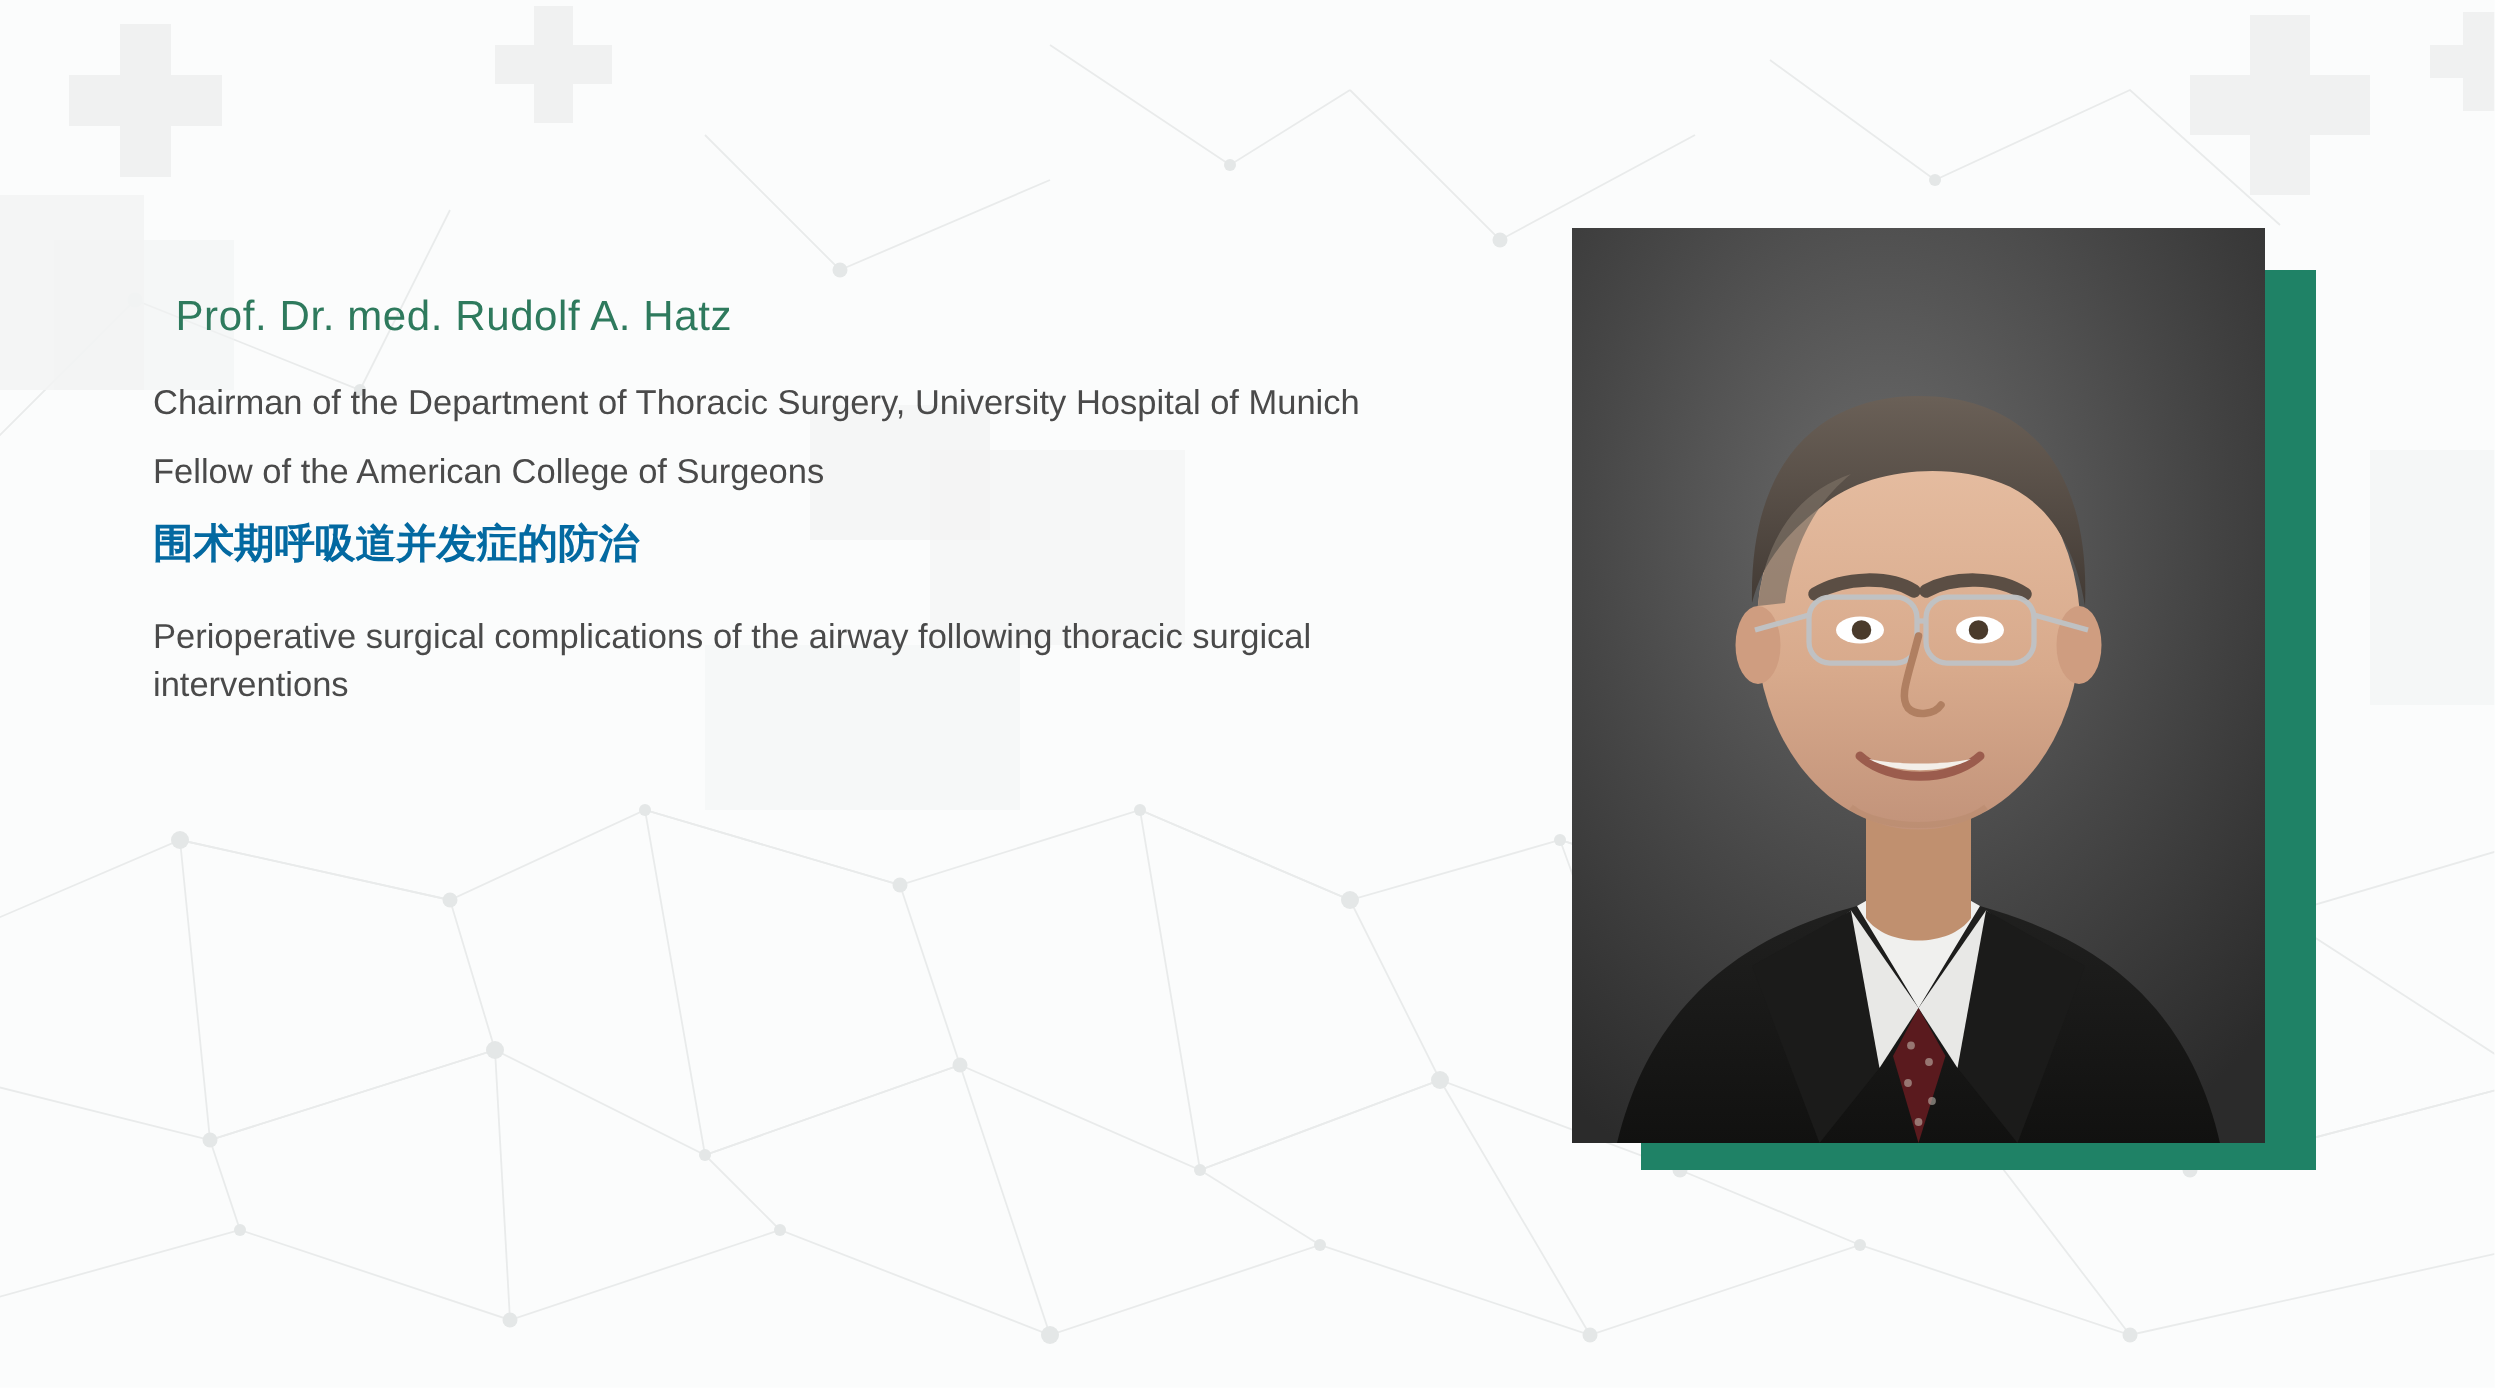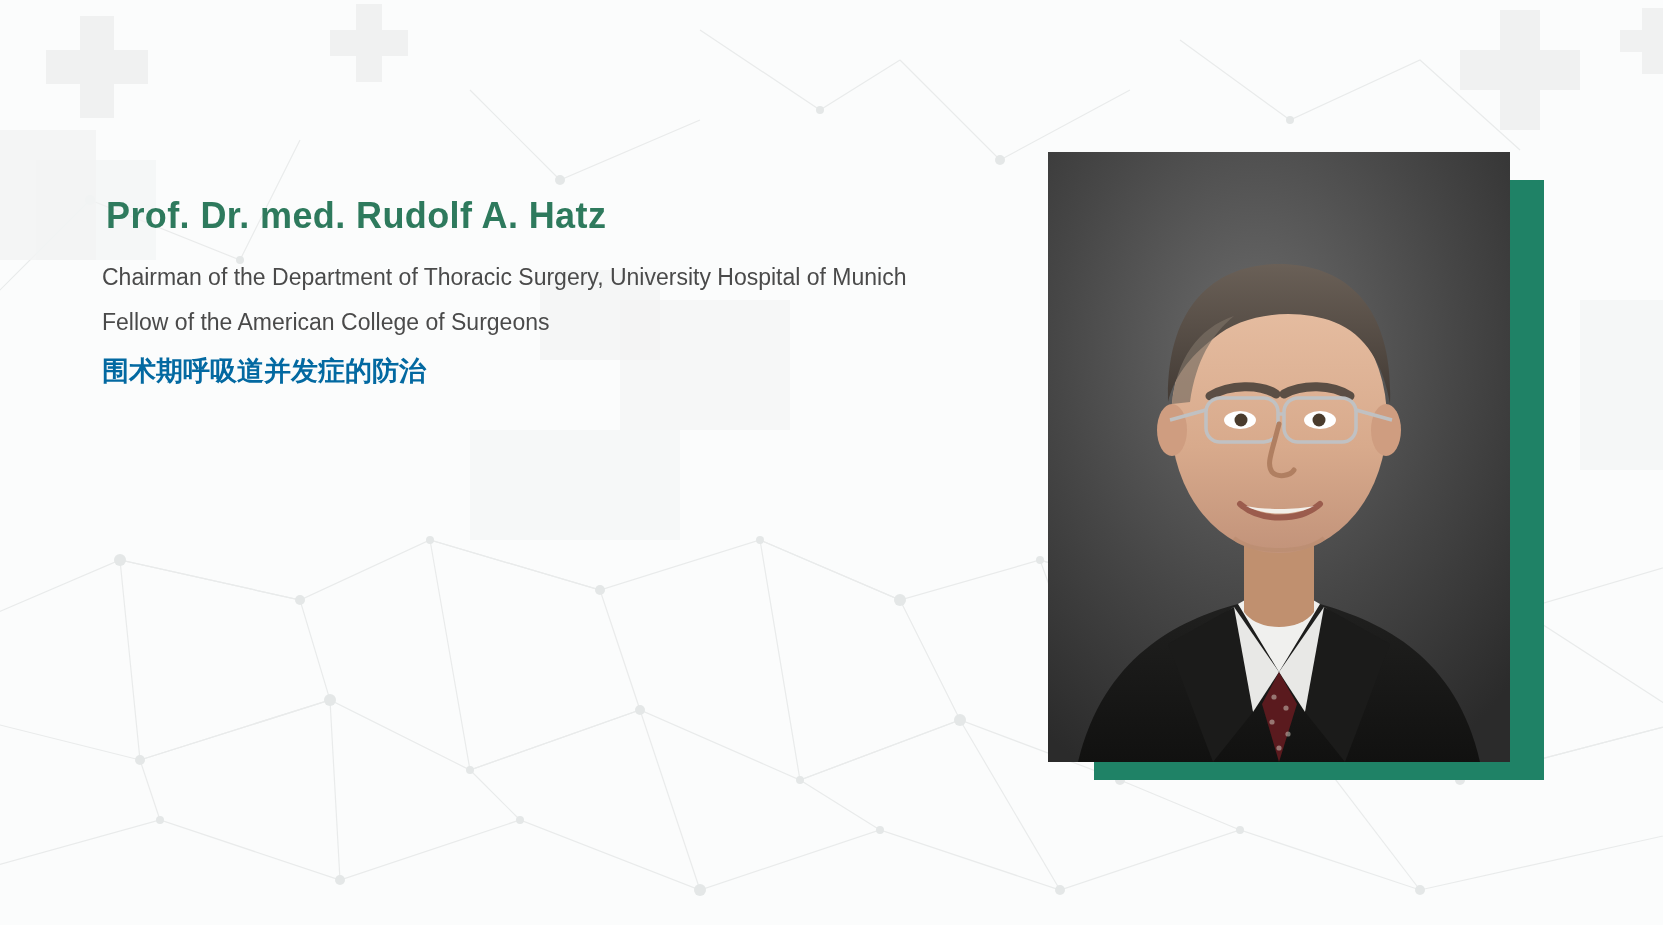--- a/index.html
+++ b/index.html
@@ -43,25 +43,25 @@
 
   
   .content {
     position: absolute;
     left: 102px;
     top: 196px;
     width: 830px;
   }
 
   .speaker-name {
-    font-size: 36px;
-    font-weight: bold;
+    font-size: 28px;
+    font-weight: normal;
     color: #2e7a5d;
     letter-spacing: 0.4px;
-    margin: 0 0 26px 4px;
+    margin: 0 0 26px 15px;
     line-height: 1.1;
   }
 
   .title-cn {
     font-size: 30px;
     font-weight: bold;
     color: #3b3b3b;
     line-height: 1.5;
     margin: 0;
   }
@@ -232,20 +232,21 @@
 
 
 
     <p class="title-en">Chairman of the Department of Thoracic Surgery, University Hospital of Munich</p>
 
     <p class="title-en spaced">Fellow of the American College of Surgeons</p>
 
 
     <p class="topic-cn">围术期呼吸道并发症的防治</p>
 
+    <p class="topic-desc">Perioperative surgical complications of the airway following thoracic surgical interventions</p>
   </div>
 
   <div class="portrait-wrap">
     <div class="accent-block"></div>
     <div class="photo">
       <svg viewBox="0 0 462 610">
         <defs>
           <radialGradient id="bgGrad" cx="45%" cy="32%" r="78%">
             <stop offset="0%" stop-color="#6b6b6b"></stop>
             <stop offset="55%" stop-color="#474747"></stop>

